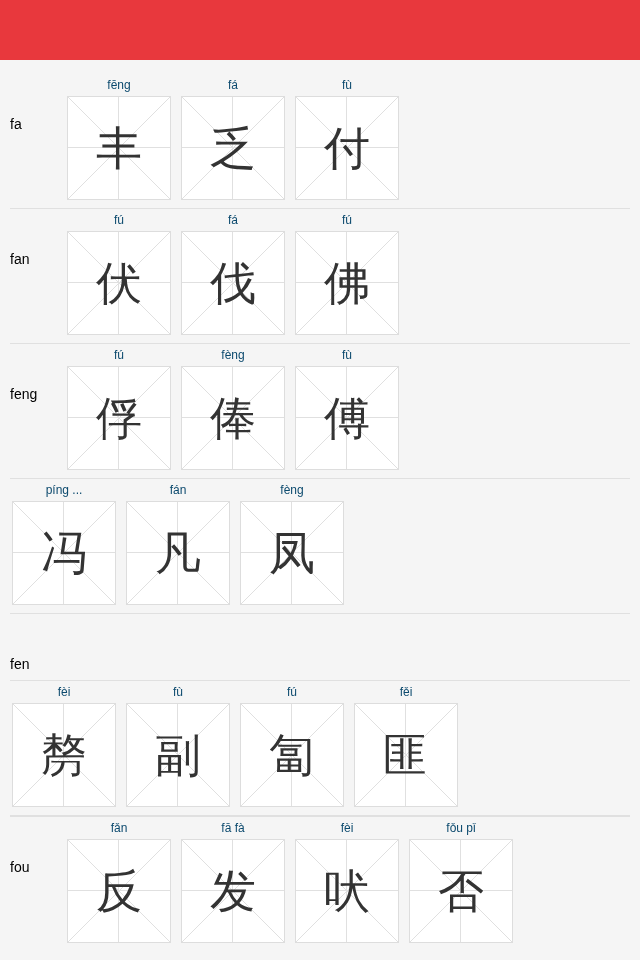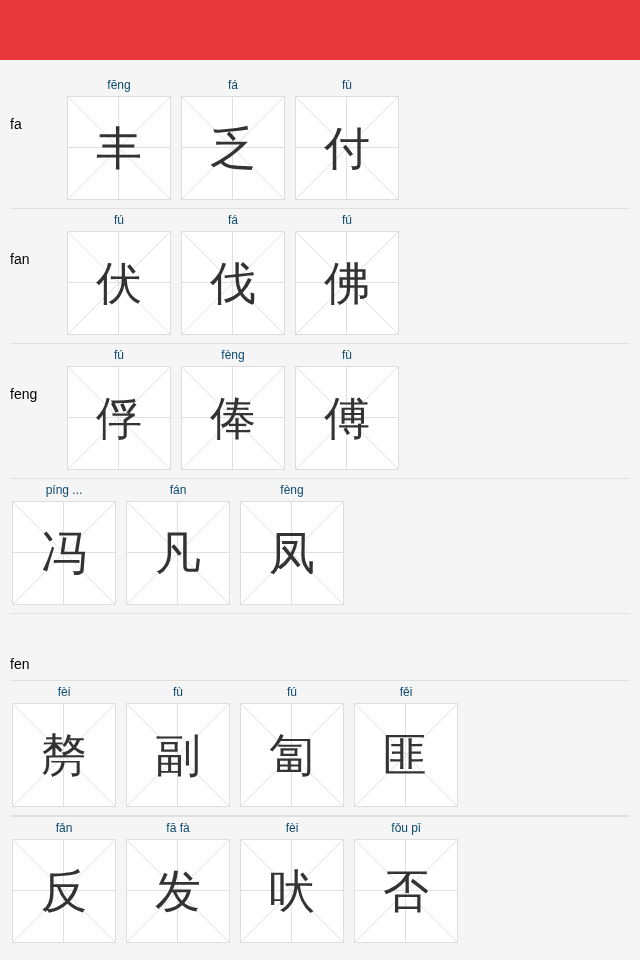--- a/index.html
+++ b/index.html
@@ -264,20 +264,21 @@
           <div class="pinyin-label">fěi</div>
           <div class="char-box">
             <span class="char-text">匪</span>
           </div>
         </div>
       </div>
     </div>
     <div class="divider"></div>
     <div class="divider"></div>
     <div class="row-group">
+      <div class="row-label">fou</div>
       <div class="chars-grid">
         <div class="char-card">
           <div class="pinyin-label">fǎn</div>
           <div class="char-box">
             <span class="char-text">反</span>
           </div>
         </div>
         <div class="char-card">
           <div class="pinyin-label">fā fà</div>
           <div class="char-box">

